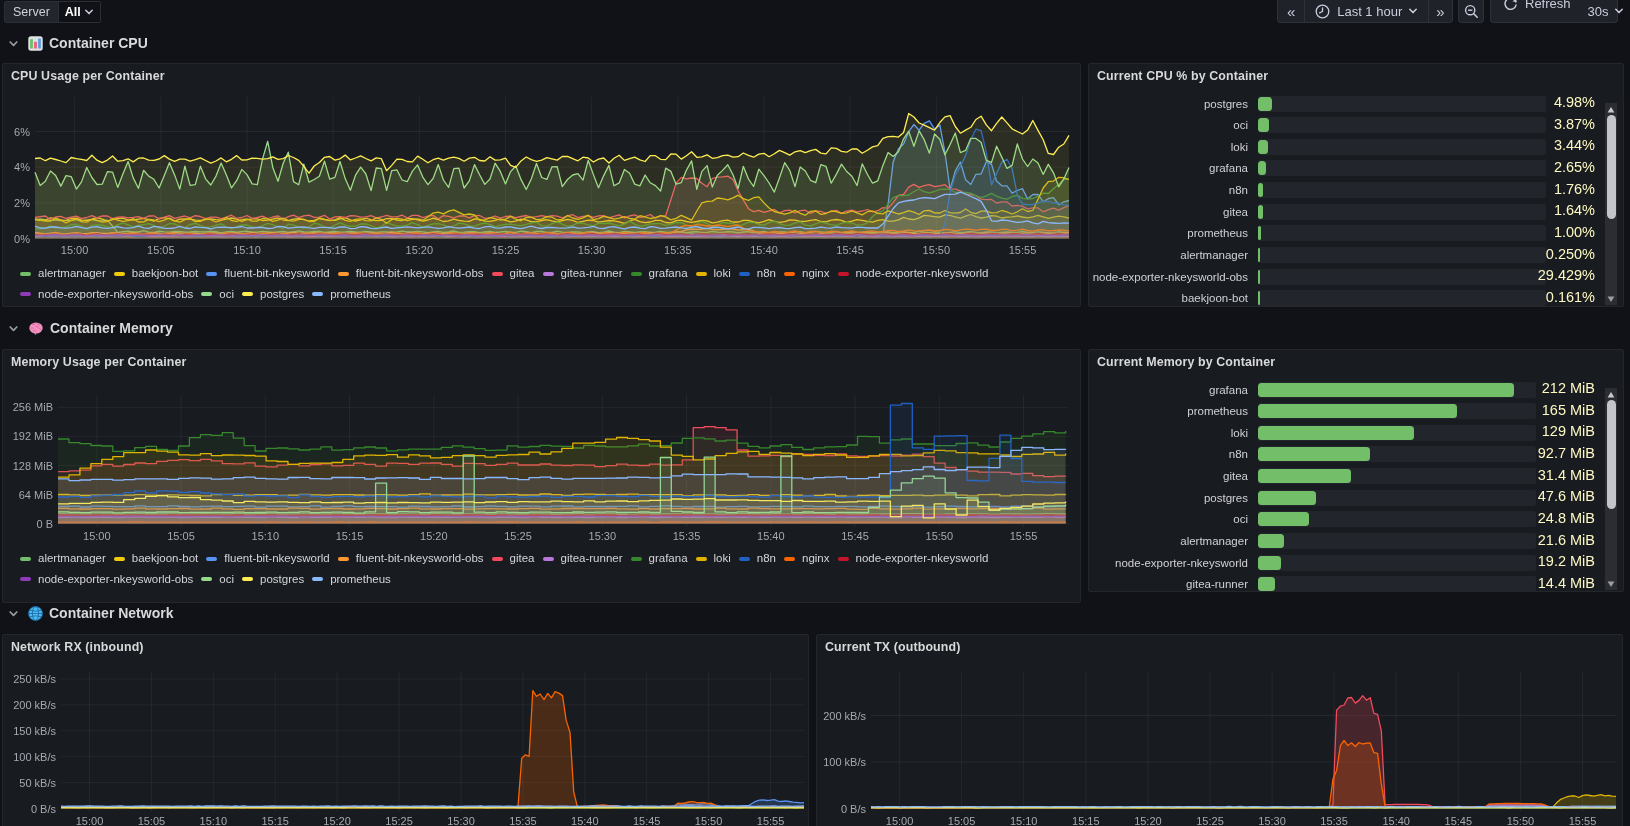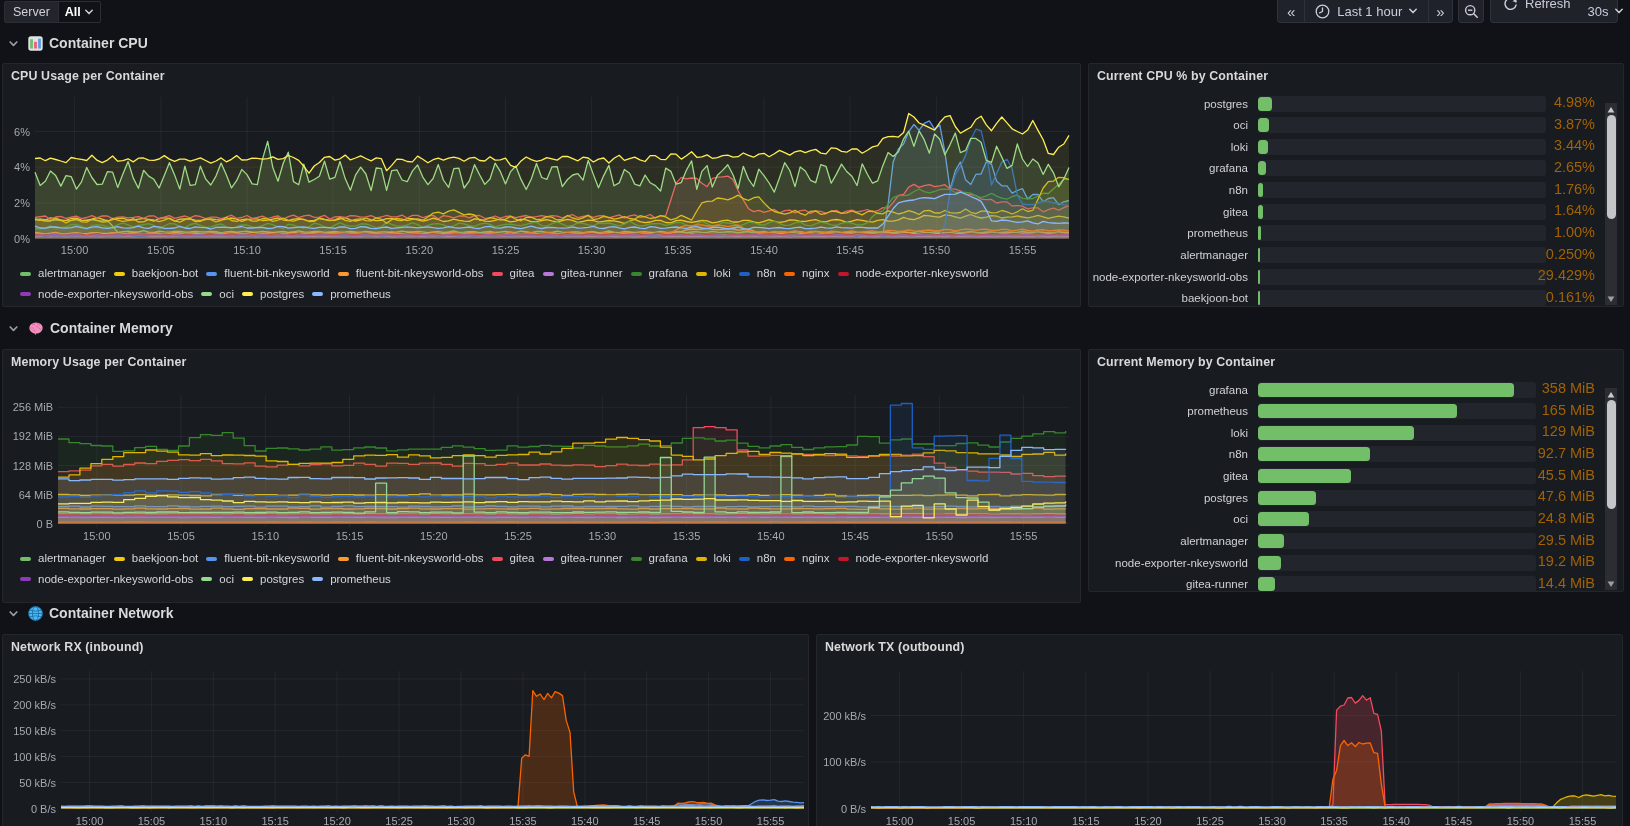--- a/index.html
+++ b/index.html
@@ -7,21 +7,21 @@
 .rowhdr { position:absolute; display:flex; align-items:center; font-size:14px; font-weight:700; color:#d8d9da; }
 .rowhdr .chev { margin-left:8px; margin-right:9px; display:flex; }
 .rowhdr .ricon { margin-right:6px; display:flex; }
 .legend { position:absolute; left:17px; top:198.5px; width:1048px; line-height:18.2px; font-size:11.5px; color:#d4d5d9; }
 .li { display:inline-flex; align-items:center; margin-right:8px; white-space:nowrap; }
 .lm { width:11px; height:4px; border-radius:2px; margin-right:7px; display:inline-block; }
 .grow { position:absolute; left:0; width:100%; height:18px; }
 .glabel { position:absolute; right:375px; top:2.5px; font-size:11.5px; color:#d0d1d6; white-space:nowrap; }
 .gtrack { position:absolute; left:169px; top:0.5px; height:16px; background:#22252b; border-radius:2px; }
 .gbar { position:absolute; left:0; top:1px; height:14px; background:#73BF69; border-radius:3.5px; }
-.gval { position:absolute; right:28px; top:-1px; font-size:14.5px; color:#a16207; white-space:nowrap; }
+.gval { position:absolute; right:28px; top:-1px; font-size:14.5px; color:#fef9c3; white-space:nowrap; }
 .sbar { position:absolute; width:12px; background:#2b2d33; }
 .sarr { position:absolute; left:0; width:12px; height:13px; display:flex; align-items:center; justify-content:center; background:#2b2d33; }
 .sthumb { position:absolute; left:1.5px; width:9px; background:#c4c5c8; border-radius:5px; }
 .tbtn { position:absolute; top:0; height:23px; background:#1f2229; border:1px solid #2f323a; border-top:none; border-radius:0 0 4px 4px; display:flex; align-items:center; color:#ccccdc; font-size:13px; font-weight:500; white-space:nowrap; }
 .tseg { height:100%; display:flex; align-items:center; padding:0 10px; }
 .tdiv { width:1px; height:100%; background:#2f323a; }
 </style></head><body>
 
 <div style="position:absolute;left:4px;top:1px;height:22px;display:flex;border:1px solid #2c2e36;border-radius:2px">
   <div style="background:#22252b;display:flex;align-items:center;padding:0 8px;font-size:12.5px;font-weight:500;color:#d0d2d8">Server</div>
@@ -334,21 +334,21 @@
   <div class="legend" style="top:197.5px"><span class="li"><span class="lm" style="background:#73BF69"></span>alertmanager</span><span class="li"><span class="lm" style="background:#F2CC0C"></span>baekjoon-bot</span><span class="li"><span class="lm" style="background:#5794F2"></span>fluent-bit-nkeysworld</span><span class="li"><span class="lm" style="background:#FF9830"></span>fluent-bit-nkeysworld-obs</span><span class="li"><span class="lm" style="background:#F2495C"></span>gitea</span><span class="li"><span class="lm" style="background:#B877D9"></span>gitea-runner</span><span class="li"><span class="lm" style="background:#37872D"></span>grafana</span><span class="li"><span class="lm" style="background:#E0B400"></span>loki</span><span class="li"><span class="lm" style="background:#1F60C4"></span>n8n</span><span class="li"><span class="lm" style="background:#FA6400"></span>nginx</span><span class="li"><span class="lm" style="background:#C4162A"></span>node-exporter-nkeysworld</span><span class="li"><span class="lm" style="background:#8F3BB8"></span>node-exporter-nkeysworld-obs</span><span class="li"><span class="lm" style="background:#96D98D"></span>oci</span><span class="li"><span class="lm" style="background:#FFEE52"></span>postgres</span><span class="li"><span class="lm" style="background:#8AB8FF"></span>prometheus</span></div>
 </div>
 
 <div class="panel" style="left:1088px;top:349px;width:536px;height:243px">
   <div class="ptitle">Current Memory by Container</div>
   <div class="grow" style="top:31.0px">
       <div class="glabel">grafana</div>
       <div class="gtrack" style="width:278px">
         <div class="gbar" style="width:256.2px"></div>
       </div>
-      <div class="gval">358 MiB</div>
+      <div class="gval">212 MiB</div>
     </div>
     <div class="grow" style="top:52.6px">
       <div class="glabel">prometheus</div>
       <div class="gtrack" style="width:278px">
         <div class="gbar" style="width:199.4px"></div>
       </div>
       <div class="gval">165 MiB</div>
     </div>
     <div class="grow" style="top:74.3px">
       <div class="glabel">loki</div>
@@ -362,42 +362,42 @@
       <div class="gtrack" style="width:278px">
         <div class="gbar" style="width:112.0px"></div>
       </div>
       <div class="gval">92.7 MiB</div>
     </div>
     <div class="grow" style="top:117.6px">
       <div class="glabel">gitea</div>
       <div class="gtrack" style="width:278px">
         <div class="gbar" style="width:93.1px"></div>
       </div>
-      <div class="gval">45.5 MiB</div>
+      <div class="gval">31.4 MiB</div>
     </div>
     <div class="grow" style="top:139.2px">
       <div class="glabel">postgres</div>
       <div class="gtrack" style="width:278px">
         <div class="gbar" style="width:57.5px"></div>
       </div>
       <div class="gval">47.6 MiB</div>
     </div>
     <div class="grow" style="top:160.9px">
       <div class="glabel">oci</div>
       <div class="gtrack" style="width:278px">
         <div class="gbar" style="width:51.0px"></div>
       </div>
       <div class="gval">24.8 MiB</div>
     </div>
     <div class="grow" style="top:182.6px">
       <div class="glabel">alertmanager</div>
       <div class="gtrack" style="width:278px">
         <div class="gbar" style="width:26.1px"></div>
       </div>
-      <div class="gval">29.5 MiB</div>
+      <div class="gval">21.6 MiB</div>
     </div>
     <div class="grow" style="top:204.2px">
       <div class="glabel">node-exporter-nkeysworld</div>
       <div class="gtrack" style="width:278px">
         <div class="gbar" style="width:23.2px"></div>
       </div>
       <div class="gval">19.2 MiB</div>
     </div>
     <div class="grow" style="top:225.9px">
       <div class="glabel">gitea-runner</div>
@@ -478,21 +478,21 @@
       <text x="458" y="190" text-anchor="middle" font-size="11" fill="#a6a9b0" font-family="Liberation Sans, sans-serif" font-weight="400">15:30</text>
       <text x="519.9" y="190" text-anchor="middle" font-size="11" fill="#a6a9b0" font-family="Liberation Sans, sans-serif" font-weight="400">15:35</text>
       <text x="581.8" y="190" text-anchor="middle" font-size="11" fill="#a6a9b0" font-family="Liberation Sans, sans-serif" font-weight="400">15:40</text>
       <text x="643.7" y="190" text-anchor="middle" font-size="11" fill="#a6a9b0" font-family="Liberation Sans, sans-serif" font-weight="400">15:45</text>
       <text x="705.6" y="190" text-anchor="middle" font-size="11" fill="#a6a9b0" font-family="Liberation Sans, sans-serif" font-weight="400">15:50</text>
       <text x="767.6" y="190" text-anchor="middle" font-size="11" fill="#a6a9b0" font-family="Liberation Sans, sans-serif" font-weight="400">15:55</text>
     </svg>
 </div>
 
 <div class="panel" style="left:816px;top:634px;width:807px;height:244px">
-  <div class="ptitle">Network TX (outbound)</div>
+  <div class="ptitle">Current TX (outbound)</div>
   <svg width="807" height="244" style="position:absolute;left:0;top:0">
       <line x1="54" y1="173.5" x2="799" y2="173.5" stroke="rgba(204,204,220,0.07)" stroke-width="1"></line>
       <line x1="54" y1="127" x2="799" y2="127" stroke="rgba(204,204,220,0.07)" stroke-width="1"></line>
       <line x1="54" y1="80.5" x2="799" y2="80.5" stroke="rgba(204,204,220,0.07)" stroke-width="1"></line>
       <line x1="82.6" y1="36" x2="82.6" y2="177" stroke="rgba(204,204,220,0.07)" stroke-width="1"></line>
       <line x1="144.6" y1="36" x2="144.6" y2="177" stroke="rgba(204,204,220,0.07)" stroke-width="1"></line>
       <line x1="206.7" y1="36" x2="206.7" y2="177" stroke="rgba(204,204,220,0.07)" stroke-width="1"></line>
       <line x1="268.8" y1="36" x2="268.8" y2="177" stroke="rgba(204,204,220,0.07)" stroke-width="1"></line>
       <line x1="330.9" y1="36" x2="330.9" y2="177" stroke="rgba(204,204,220,0.07)" stroke-width="1"></line>
       <line x1="393" y1="36" x2="393" y2="177" stroke="rgba(204,204,220,0.07)" stroke-width="1"></line>

